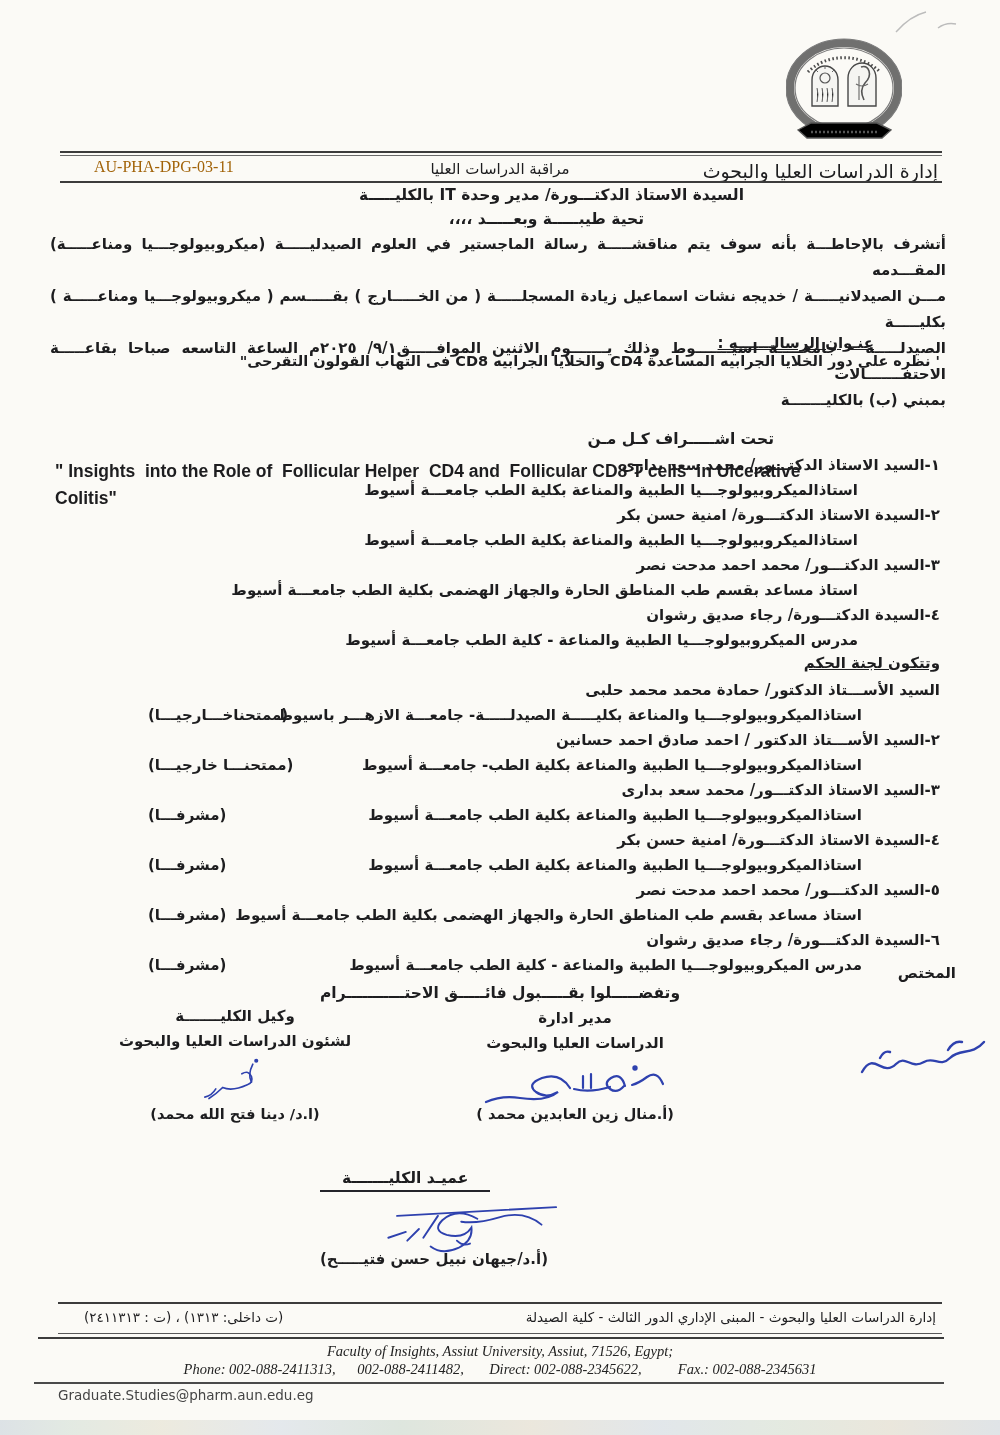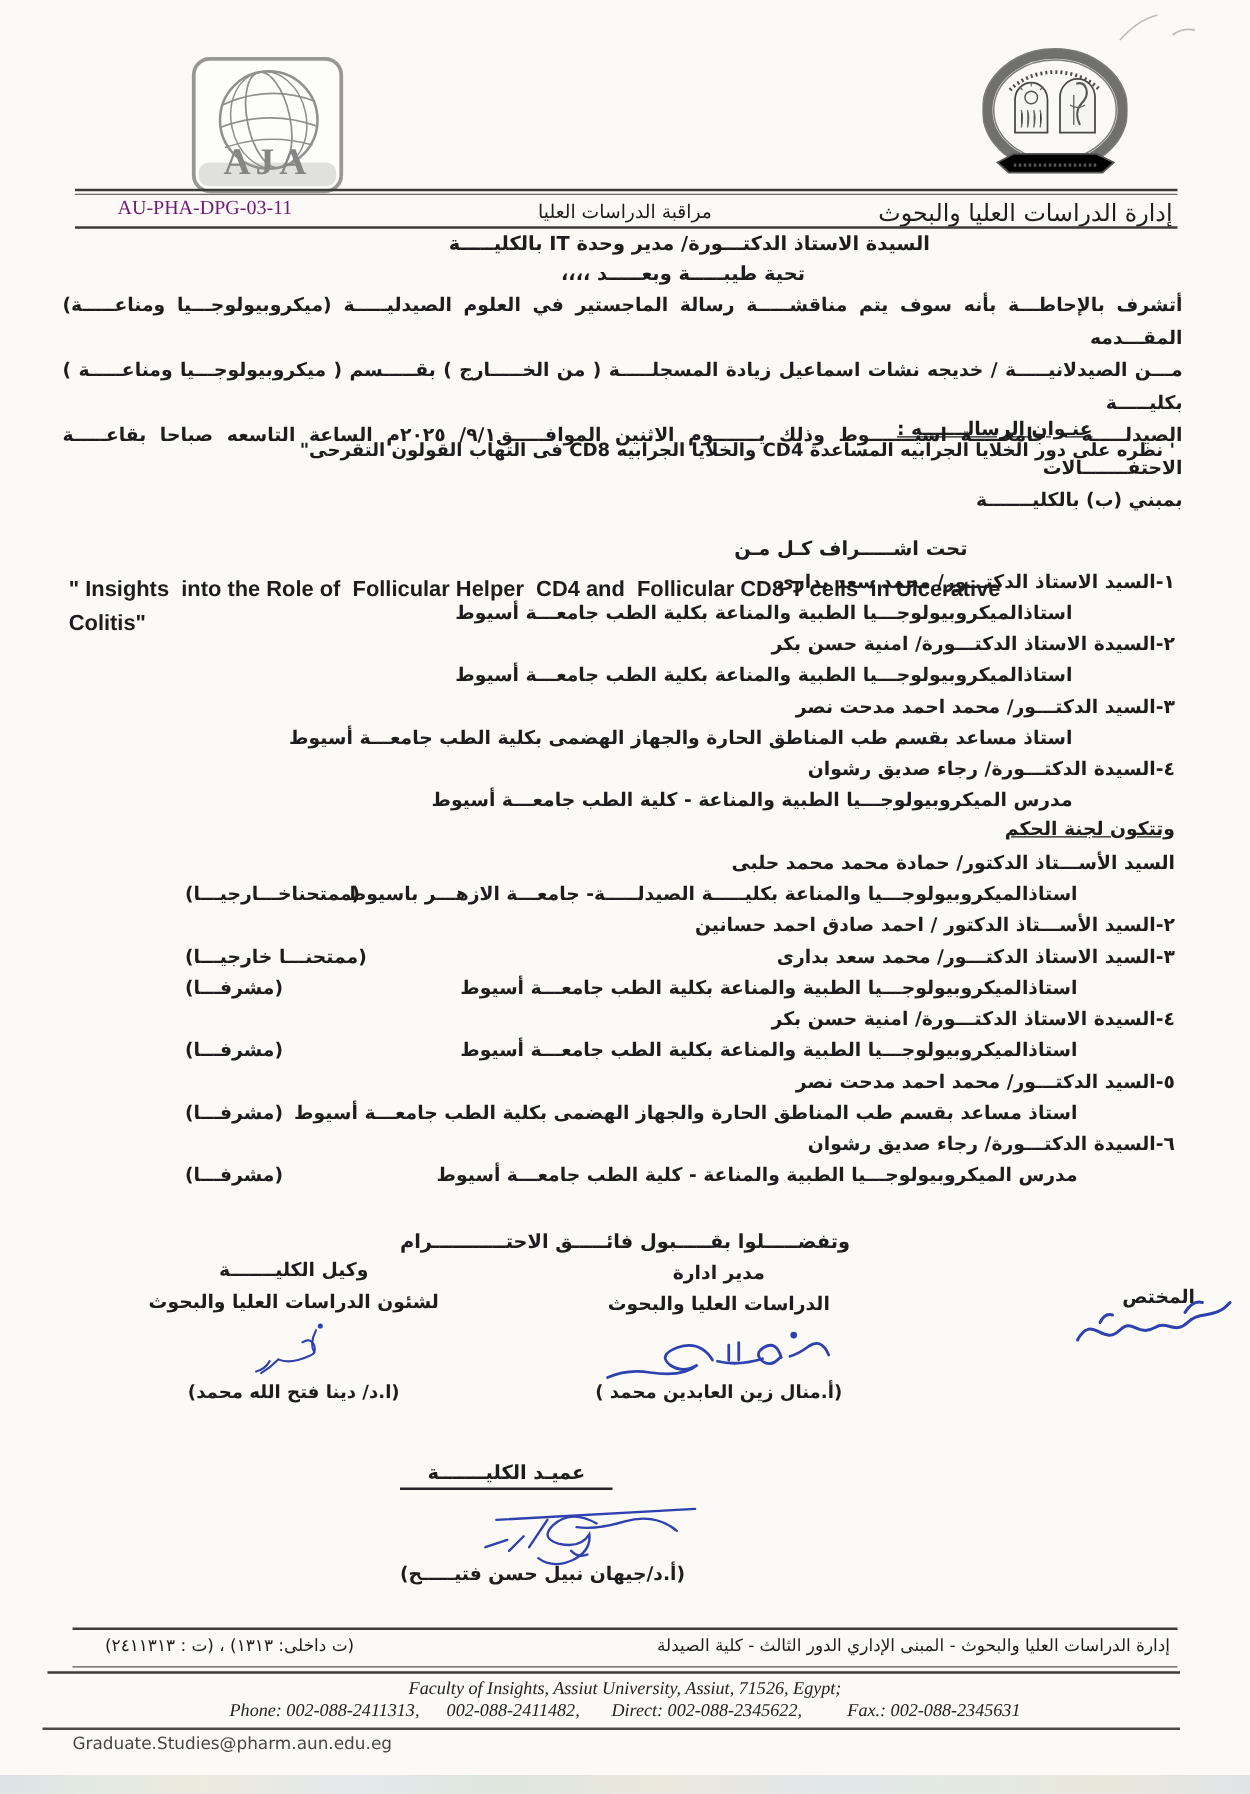--- a/index.html
+++ b/index.html
@@ -6,21 +6,21 @@
   .page{
     position:relative;width:1000px;height:1435px;margin:0 auto;
     background:#fbfaf6;overflow:hidden;color:#1d1d1f;
     font-family:"DejaVu Sans", sans-serif;
   }
   .abs{position:absolute;}
   .rtl{direction:rtl;unicode-bidi:embed;}
   .b{font-weight:700;}
   .rule{position:absolute;background:#3c3c3c;}
   
-  .doc-code{left:94px;top:158px;font-family:"Liberation Serif",serif;font-size:16px;color:#701a75;}
+  .doc-code{left:94px;top:158px;font-family:"Liberation Serif",serif;font-size:16px;color:#a16207;}
   .monitor-label{left:50%;transform:translateX(-50%);top:160px;font-size:15px;}
   .dept-label{right:62px;top:160px;font-size:19px;}
   .addressee{top:186px;right:256px;font-size:15.5px;white-space:nowrap;}
   .greeting{top:210px;right:356px;font-size:15.5px;white-space:nowrap;}
   
   .body-lines{top:231px;right:54px;left:50px;font-size:15px;line-height:26px;font-weight:700;}
   .body-lines div{text-align:right;}
   .body-lines div:nth-of-type(-n+3){text-align:justify;text-align-last:justify;}
   .title-label{top:334px;right:126px;font-size:15px;text-decoration:underline;white-space:nowrap;}
   .title-ar{top:353px;right:60px;font-size:14.5px;white-space:nowrap;}
@@ -28,21 +28,21 @@
             font-size:17.5px;font-weight:700;line-height:27px;white-space:pre;}
   .sup-heading{top:430px;right:226px;font-size:15.5px;white-space:nowrap;}
   .sup-list{top:453px;right:60px;left:50px;font-size:15px;line-height:25px;font-weight:700;}
   .sup-pos{padding-right:82px;}
   .jury-heading{top:654px;right:60px;font-size:15px;text-decoration:underline;white-space:nowrap;}
   .jury-list{top:678px;right:60px;left:50px;font-size:15px;line-height:25px;font-weight:700;}
   .jury-role{position:relative;padding-right:78px;}
   .jury-tag{position:absolute;left:98px;top:0;font-weight:700;}
   .closing{top:984px;left:0;right:0;text-align:center;font-size:15.5px;}
   
-  .specialist-label{top:1028px;right:44px;font-size:15px;}
+  .specialist-label{top:964px;right:44px;font-size:15px;}
   .sig-col{text-align:center;}
   .sig-col .t{font-size:15px;font-weight:700;line-height:25px;}
   .sig-col .nm{font-size:14.5px;font-weight:700;margin-top:2px;white-space:nowrap;}
   .director-col{left:440px;top:1006px;width:270px;}
   .vice-col{left:100px;top:1004px;width:270px;}
   .dean-col{left:320px;top:1168px;width:300px;text-align:left;}
   .dean-title{display:inline-block;font-size:15.5px;font-weight:700;
               border-bottom:2px solid #24242a;padding:0 22px 3px 22px;}
   .dean-name{font-size:15px;font-weight:700;margin-top:-6px;white-space:nowrap;}
   svg.sig{display:block;margin:2px auto 0 auto;}
@@ -55,35 +55,20 @@
   .bottom-band{left:0;right:0;bottom:0;height:15px;opacity:.65;
     background:linear-gradient(90deg,#ccd5dd 0%,#d6e1d8 7%,#e5e2d2 16%,#d8dfe7 28%,
       #cedbd1 40%,#e3ddcf 53%,#d4dce4 66%,#d7e1d5 78%,#e1dcce 89%,#d1d8df 100%);}
   .smudge{position:absolute;stroke:#bcbcbc;fill:none;}
 </style>
 </head>
 <body>
 
 <div class="page">
 
-  <div class="abs" style="left:152px;top:44px;width:124px;height:112px;">
-    <svg width="124" height="112" viewBox="0 0 124 112">
-      <rect x="3" y="3" width="118" height="106" rx="13" fill="#fdfdfb" stroke="#979797" stroke-width="3"></rect>
-      <rect x="7" y="86" width="110" height="19" rx="8" fill="#c9c9c4" opacity="0.55"></rect>
-      <g stroke="#8f8f8f" fill="none" stroke-width="2">
-        <circle cx="63" cy="52" r="39"></circle>
-        <ellipse cx="63" cy="52" rx="17" ry="39" transform="rotate(-12 63 52)" stroke-width="1.4"></ellipse>
-        <ellipse cx="63" cy="52" rx="30" ry="39" transform="rotate(-12 63 52)" stroke-width="1.2"></ellipse>
-        <path d="M26 40 q37 -17 74 -3" stroke-width="1.4"></path>
-        <path d="M24 58 q39 -15 78 -1" stroke-width="1.4"></path>
-        <path d="M28 74 q35 -12 70 -2" stroke-width="1.2"></path>
-      </g>
-      <text x="62" y="95" text-anchor="middle" font-family="Liberation Serif, serif" font-size="30" font-weight="bold" fill="#858585" letter-spacing="4">AJA</text>
-    </svg>
-  </div>
 
   <div class="abs" style="left:786px;top:36px;width:116px;height:120px;">
     <svg width="116" height="120" viewBox="0 0 116 120">
       <ellipse cx="58" cy="52" rx="54" ry="45" fill="none" stroke="#575757" stroke-width="8" opacity="0.85"></ellipse>
       <ellipse cx="58" cy="52" rx="58" ry="49" fill="none" stroke="#7c7c7c" stroke-width="1.2"></ellipse>
       <ellipse cx="58" cy="52" rx="49" ry="40" fill="none" stroke="#7c7c7c" stroke-width="1.2"></ellipse>
       <path d="M22 36 A46 38 0 0 1 94 36" fill="none" stroke="#4e4e4e" stroke-width="3" stroke-dasharray="1.6 2.4"></path>
       <path d="M26 70 v-26 a13 14 0 0 1 26 0 v26 z" fill="#f5f5f2" stroke="#474747" stroke-width="1.4"></path>
       <path d="M62 70 v-28 a14 15 0 0 1 28 0 v28 z" fill="#f5f5f2" stroke="#474747" stroke-width="1.4"></path>
       <circle cx="39" cy="42" r="5" fill="none" stroke="#555" stroke-width="1.2"></circle>
@@ -157,20 +142,21 @@
         <div class="jury-name">السيد الأســـتاذ الدكتور/ حمادة محمد محمد حلبى</div>
         <div class="jury-role">
           <span>استاذالميكروبيولوجـــيا والمناعة بكليـــــة الصيدلـــــة- جامعـــة الازهـــر باسيوط</span>
           <span class="jury-tag">(ممتحناخـــارجيـــا)</span>
         </div>
       </div>
 
       <div class="jury-item">
         <div class="jury-name">٢-السيد الأســـتاذ الدكتور / احمد صادق احمد حسانين</div>
         <div class="jury-role">
+          <span>استاذالميكروبيولوجـــيا الطبية والمناعة بكلية الطب- جامعـــة أسيوط</span>
           <span class="jury-tag">(ممتحنـــا خارجيـــا)</span>
         </div>
       </div>
 
       <div class="jury-item">
         <div class="jury-name">٣-السيد الاستاذ الدكتـــور/ محمد سعد بدارى</div>
         <div class="jury-role">
           <span>استاذالميكروبيولوجـــيا الطبية والمناعة  بكلية الطب جامعـــة أسيوط</span>
           <span class="jury-tag">(مشرفـــا)</span>
         </div>

